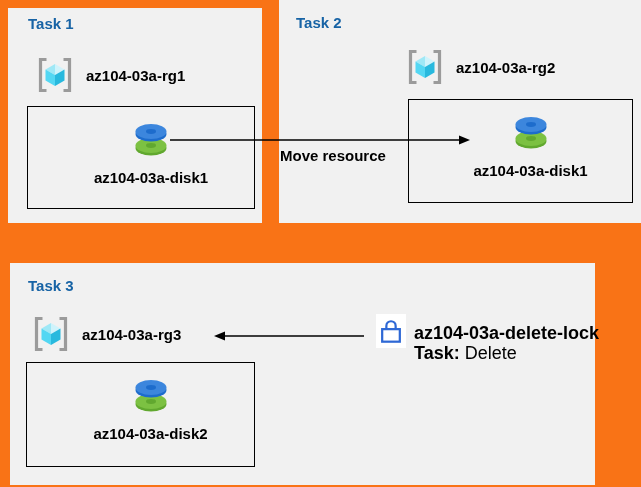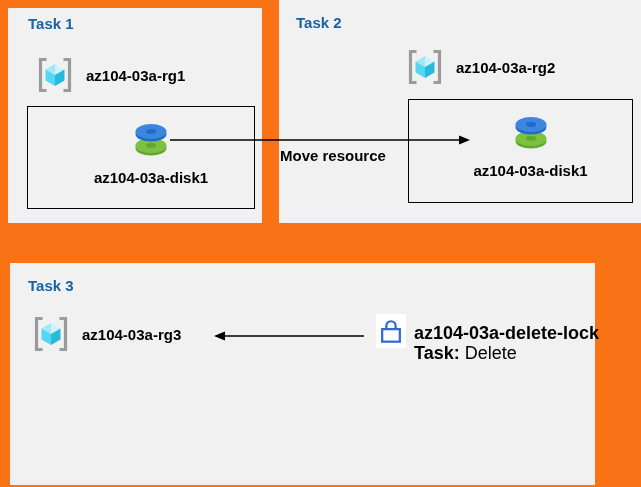--- a/index.html
+++ b/index.html
@@ -104,20 +104,31 @@
         <path d="M10.5,3.5 L4.5,3.5 L4.5,34.5 L10.5,34.5" fill="none" stroke="#9b9b9b" stroke-width="3.2"></path>
         <path d="M27.5,3.5 L33.5,3.5 L33.5,34.5 L27.5,34.5" fill="none" stroke="#9b9b9b" stroke-width="3.2"></path>
         <polygon points="19,8 9.5,13.5 19,19" fill="#9fe8f6"></polygon>
         <polygon points="19,8 28.5,13.5 19,19" fill="#cff3fb"></polygon>
         <polygon points="9.5,13.5 19,19 19,30 9.5,24.5" fill="#53d7f3"></polygon>
         <polygon points="28.5,13.5 19,19 19,30 28.5,24.5" fill="#28b9de"></polygon>
       </svg>
       <span class="rg-name">az104-03a-rg3</span>
     </div>
 
+    <div class="res-box" style="left:16px;top:99px;width:229px;height:105px;">
+      <svg width="44" height="40" viewBox="0 0 44 40">
+        <ellipse cx="22" cy="28" rx="15.5" ry="7.5" fill="#61a82f"></ellipse>
+        <ellipse cx="22" cy="25.5" rx="15.5" ry="7.5" fill="#7cc142"></ellipse>
+        <ellipse cx="22" cy="25.5" rx="5" ry="2.4" fill="#61a82f"></ellipse>
+        <ellipse cx="22" cy="14" rx="15.5" ry="7.5" fill="#1d6ccc"></ellipse>
+        <ellipse cx="22" cy="11.5" rx="15.5" ry="7.5" fill="#3c86dd"></ellipse>
+        <ellipse cx="22" cy="11.5" rx="5" ry="2.4" fill="#1d6ccc"></ellipse>
+      </svg>
+      <span class="disk-name">az104-03a-disk2</span>
+    </div>
   </div>
 
   <svg class="arrow" style="left:214px;top:330px;" width="150" height="12">
     <line x1="150" y1="6" x2="10" y2="6" stroke="#000" stroke-width="1.5"></line>
     <polygon points="11,1.5 0,6 11,10.5" fill="#000"></polygon>
   </svg>
 
   <div class="lock-box">
     <svg width="26" height="28" viewBox="0 0 28 30">
       <path d="M9,13 V9.5 a5,5 0 0 1 10,0 V13" fill="none" stroke="#2e68d5" stroke-width="2.4"></path>

